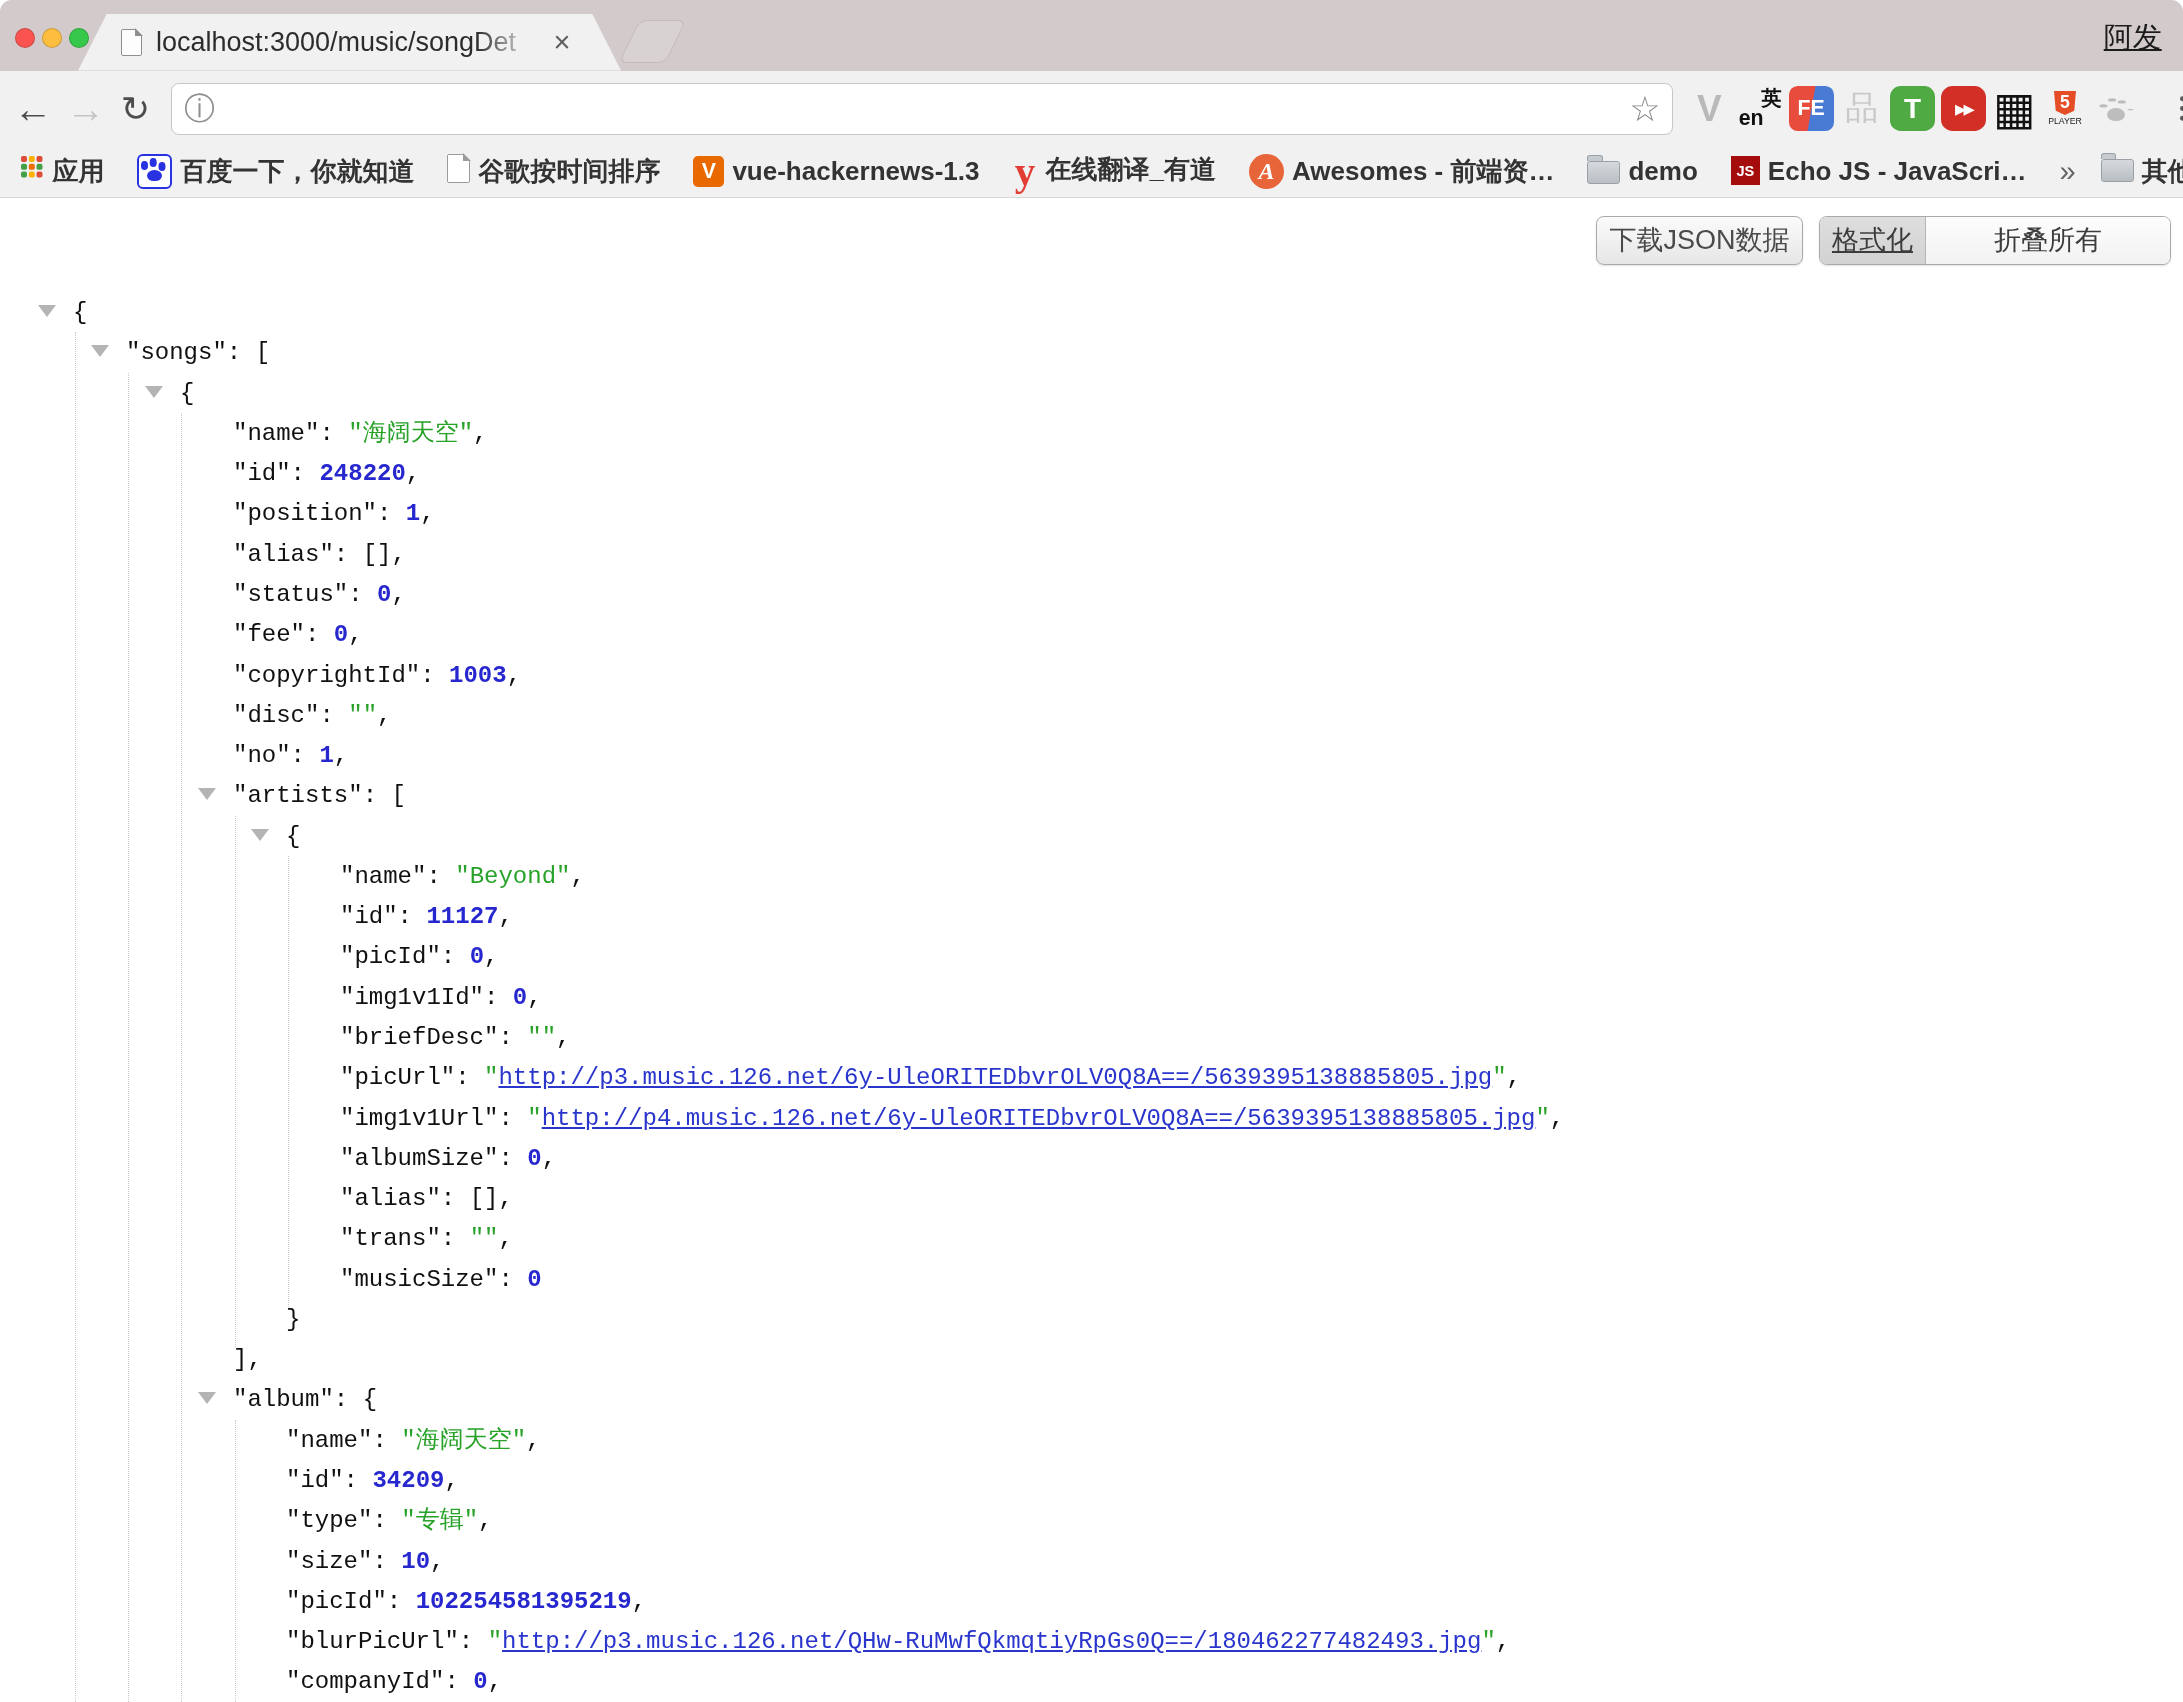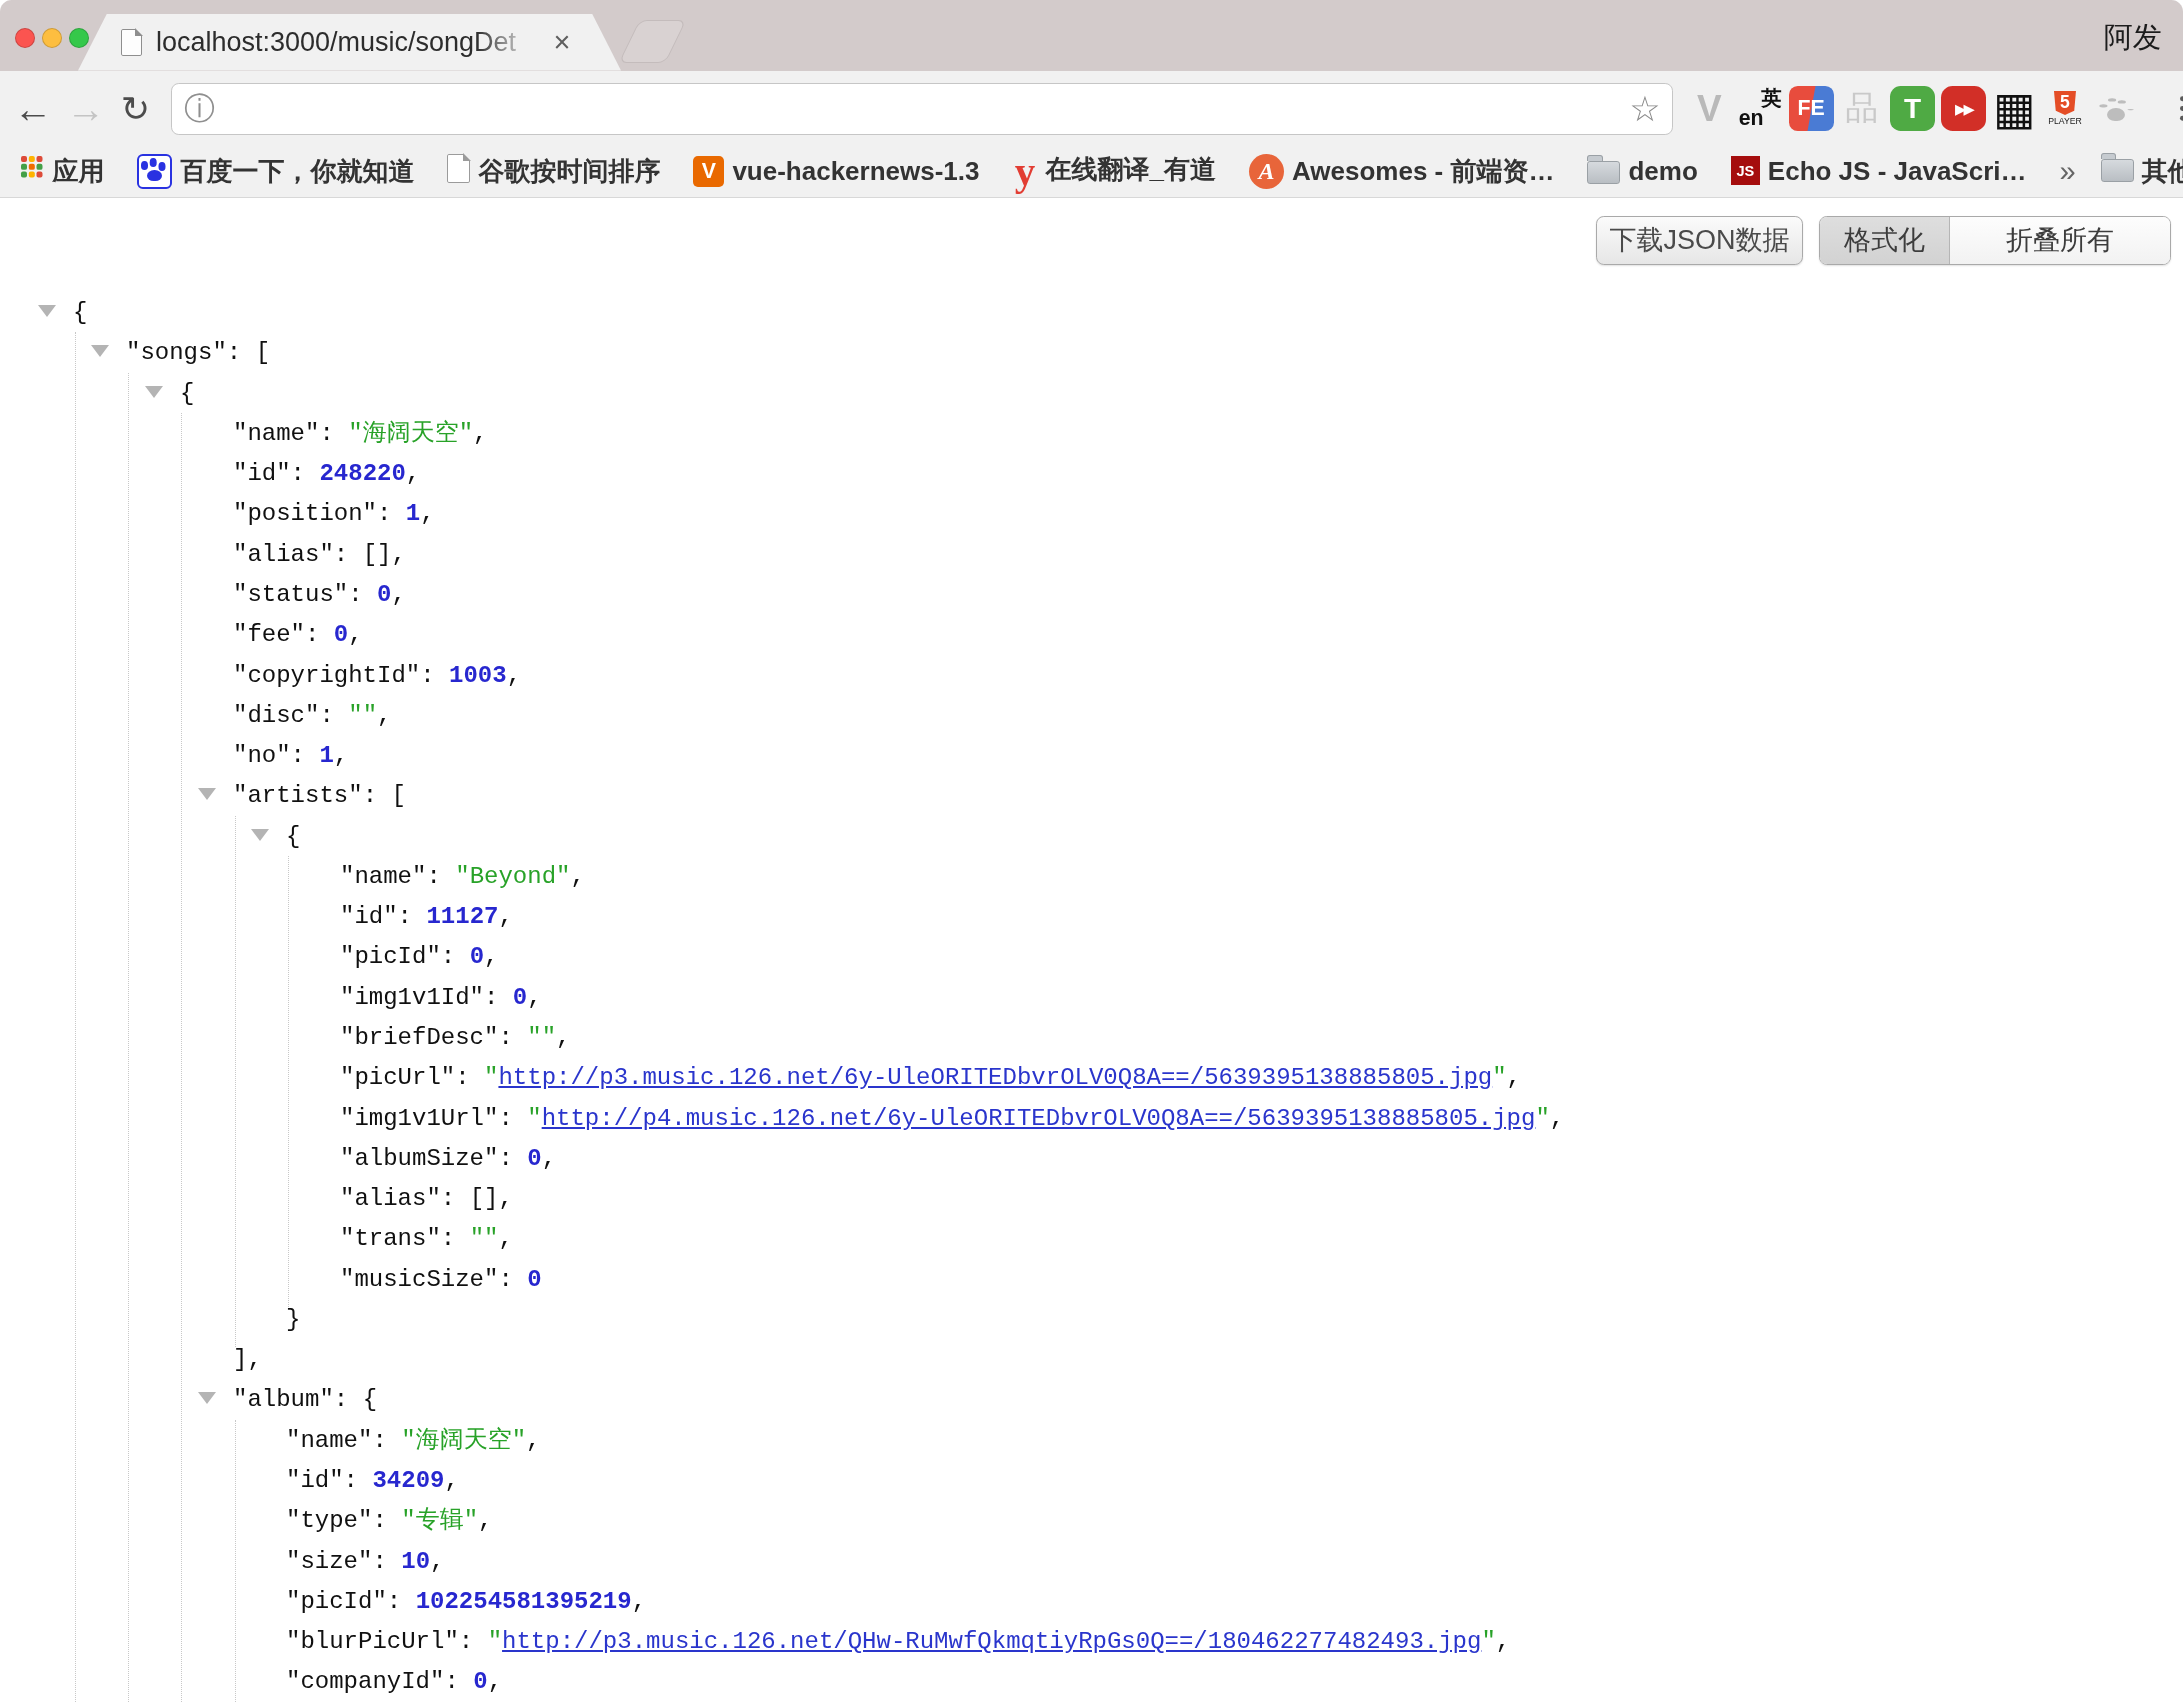--- a/index.html
+++ b/index.html
@@ -16,21 +16,21 @@
        clip-path:polygon(0 100%,29px 0,calc(100% - 29px) 0,100% 100%);display:flex;align-items:center;}
   .tab-doc{margin-left:43px;width:21.3px;height:27px;border:1.9px solid #8e8e8e;border-radius:1.9px;background:#fdfdfd;position:relative;flex:none;}
   .tab-doc::before{content:"";position:absolute;right:-1.9px;top:-1.9px;width:0;height:0;border-style:solid;
        border-width:0 8.7px 8.7px 0;border-color:#f1f1f1 #f1f1f1 #8e8e8e transparent;}
   .tab-title-wrap{position:relative;margin-left:13.6px;width:388px;overflow:hidden;white-space:nowrap;flex:none;}
   .tab-title{font-size:27px;color:#2c2c2c;}
   .tab-fade{position:absolute;right:0;top:0;bottom:0;width:68px;background:linear-gradient(90deg,rgba(241,241,241,0),#f1f1f1 85%);}
   .tab-close{margin-left:9.7px;font-size:29px;color:#5f5f5f;line-height:1;cursor:default;}
   .newtab{position:absolute;left:629px;top:20.4px;width:47px;height:43px;background:#d9d2d2;border:1.9px solid #c4bcbc;
        border-radius:7.8px;transform:skewX(-26deg);}
-  .profile-name{position:absolute;right:21.3px;top:17.5px;font-size:29px;color:#1c1c1c;}
+  .profile-name{position:absolute;right:21.3px;top:17.5px;font-size:29px;color:#1c1c1c;text-decoration:underline;}
 
   
   .toolbar{position:absolute;left:0;top:71px;width:100%;height:75px;background:#f1f1f1;display:flex;align-items:center;}
   .nav-btn{font-size:39px;line-height:1;margin-left:13.6px;flex:none;}
   .back{color:#4c4c4c;} .fwd{color:#c4c4c4;} .reload{font-size:35px;color:#4c4c4c;margin-left:15.5px;}
   .omnibox{margin-left:21.3px;width:1502px;height:52px;background:#fff;border:1.9px solid #c6c6c6;border-radius:7.8px;
        display:flex;align-items:center;flex:none;}
   .info-ic{margin-left:11.6px;font-size:31px;color:#8f8f8f;line-height:1;flex:none;}
   .url{margin-left:11.6px;font-size:29px;white-space:nowrap;overflow:hidden;}
   .url .host{color:#202124;} .url .rest{color:#80868b;}
@@ -91,21 +91,21 @@
   .echojs-icon::before{content:"JS";color:#fff;font-weight:bold;font-size:14.6px;}
 
   
   .page{position:absolute;left:0;top:198px;width:100%;height:1504px;background:#fff;}
   .btn{position:absolute;height:49px;border:1.9px solid #a9a9a9;border-radius:7.8px;display:flex;align-items:center;justify-content:center;
        font-size:27px;color:#4a4a4a;background:linear-gradient(#fbfbfb,#e6e6e6);box-shadow:0 1px 1.9px rgba(0,0,0,.12);}
   .btn-download{left:1596px;top:17.5px;width:207px;}
   .segmented{position:absolute;left:1819px;top:17.5px;width:352px;height:49px;border:1.9px solid #a9a9a9;border-radius:7.8px;
        display:flex;overflow:hidden;box-shadow:0 1px 1.9px rgba(0,0,0,.12);}
   .seg{display:flex;align-items:center;justify-content:center;font-size:27px;color:#3c3c3c;height:100%;}
-  .seg.active{width:130px;background:linear-gradient(#dedede,#d2d2d2);border-right:1.9px solid #b5b5b5;}
+  .seg.active{width:106px;background:linear-gradient(#dedede,#d2d2d2);border-right:1.9px solid #b5b5b5;text-decoration:underline;}
   .seg.plain{flex:1;background:linear-gradient(#fdfdfd,#f2f2f2);}
 
   
   .json-tree{position:absolute;left:0;top:0;width:100%;height:100%;overflow:hidden;
        font-family:"Liberation Mono","DejaVu Sans Mono",monospace;font-size:24px;}
   .json-line{position:absolute;height:41px;line-height:41px;white-space:pre;}
   .tri{position:absolute;left:-35px;top:12.6px;width:0;height:0;border-left:9.7px solid transparent;
        border-right:9.7px solid transparent;border-top:12.6px solid #b4b4b4;cursor:pointer;}
   .guide{position:absolute;width:0;border-left:1.9px dotted #c8c8c8;}
   .tk-k,.tk-p{color:#101010;}

